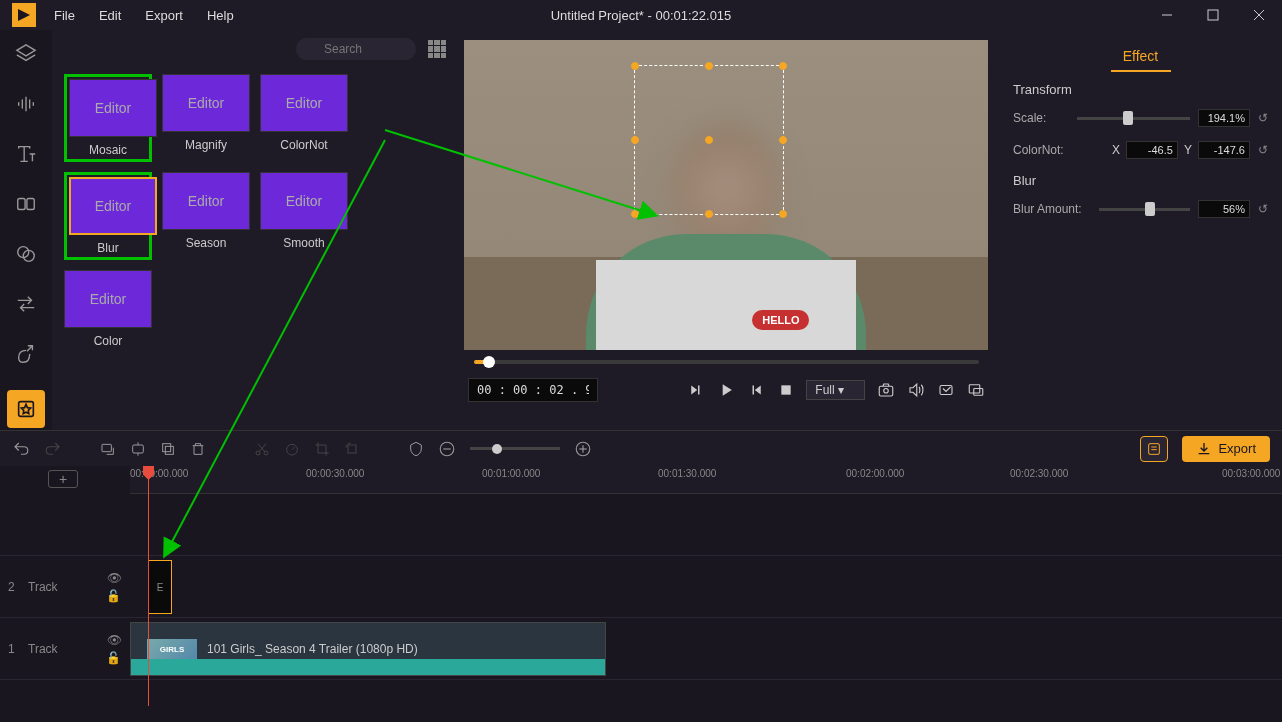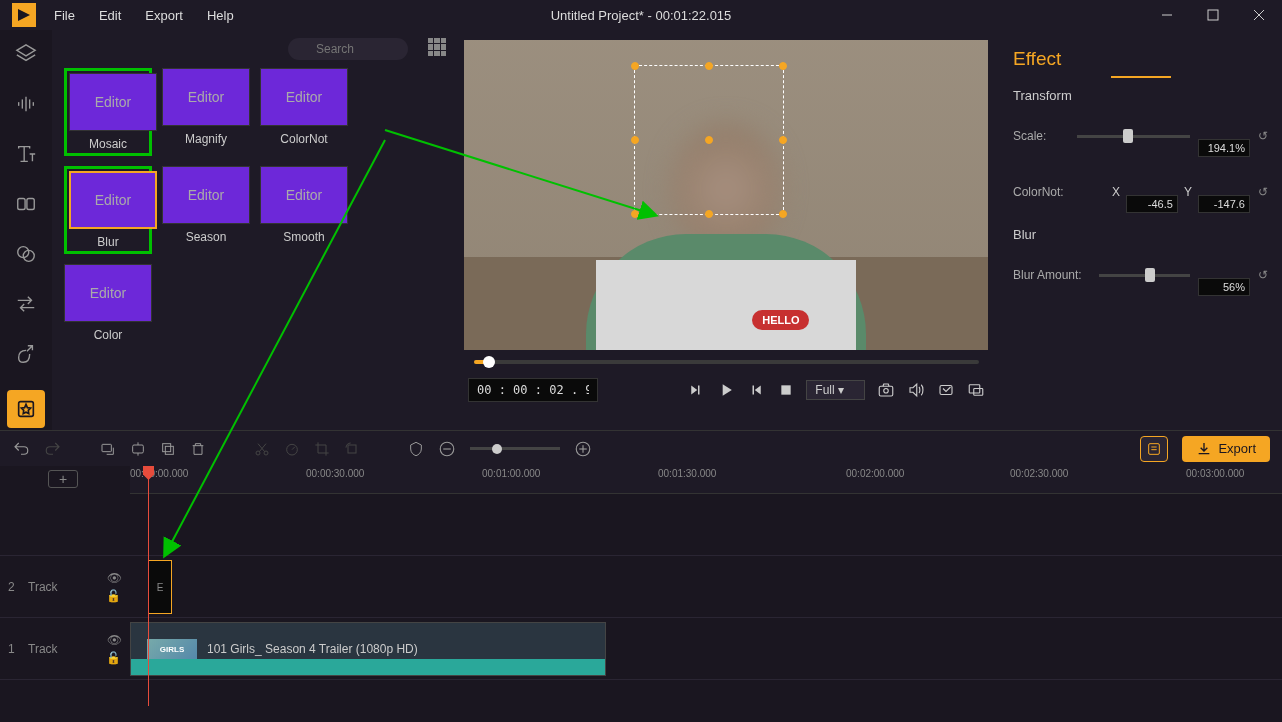--- a/index.html
+++ b/index.html
@@ -15,21 +15,21 @@
 .window-controls { position: absolute; right: 0; display: flex; }
 .window-btn { width: 46px; height: 30px; display: flex; align-items: center; justify-content: center; cursor: pointer; color: #ccc; }
 
 
 .sidebar { position: absolute; left: 0; top: 30px; width: 52px; background: #1a1620; height: 400px; display: flex; flex-direction: column; align-items: center; padding-top: 10px; gap: 22px; }
 .sidebar-icon { width: 28px; height: 28px; display: flex; align-items: center; justify-content: center; color: #999; cursor: pointer; }
 .sidebar-icon.active { background: #f5a623; color: #1a1620; border-radius: 4px; width: 38px; height: 38px; }
 
 
 .effects-panel { position: absolute; left: 52px; top: 30px; width: 402px; height: 400px; background: #1e1a26; padding: 8px; }
-.search-bar { display: flex; justify-content: flex-end; align-items: flex-start; gap: 20px; margin-bottom: 4px; }
+.search-bar { display: flex; justify-content: flex-end; align-items: center; gap: 12px; margin-bottom: 10px; }
 .search-input { background: #2a2533; border: none; border-radius: 12px; padding: 4px 12px 4px 28px; color: #888; font-size: 12px; width: 120px; position: relative; }
 .search-wrap { position: relative; }
 .search-wrap::before { content: ''; position: absolute; left: 8px; top: 50%; transform: translateY(-50%); width: 12px; height: 12px; border: 1.5px solid #888; border-radius: 50%; }
 .grid-icon { width: 18px; height: 18px; display: grid; grid-template: repeat(3,1fr)/repeat(3,1fr); gap: 1px; cursor: pointer; }
 .grid-icon span { background: #888; }
 
 .effects-grid { display: flex; flex-wrap: wrap; gap: 10px; padding: 4px; }
 .effect-item { width: 88px; text-align: center; }
 .effect-thumb { width: 88px; height: 58px; background: #6d28d9; border: 1px solid #333; display: flex; align-items: center; justify-content: center; color: #aaa; font-size: 14px; margin-bottom: 6px; }
 .effect-label { font-size: 12px; color: #ccc; }
@@ -60,28 +60,28 @@
 .playback-thumb { position: absolute; left: 3%; top: 50%; transform: translate(-50%,-50%); width: 12px; height: 12px; background: #fff; border-radius: 50%; }
 
 .controls-row { display: flex; align-items: center; gap: 12px; padding: 4px 14px; }
 .timecode-input { background: #0a0a0a; border: 1px solid #333; color: #ddd; padding: 4px 8px; font-size: 12px; font-family: monospace; width: 130px; }
 .controls-row .spacer { flex: 1; }
 .ctrl-btn { color: #ccc; cursor: pointer; display: flex; align-items: center; }
 .fit-select { background: #2a2533; border: 1px solid #444; color: #ccc; padding: 2px 20px 2px 8px; font-size: 12px; position: relative; }
 
 
 .props-panel { position: absolute; right: 0; top: 30px; width: 283px; height: 400px; background: #1e1a26; padding: 10px 14px; }
-.props-tab { color: #f5a623; font-size: 19px; padding: 8px 0; position: relative; }
+.props-tab { text-align: center; color: #f5a623; font-size: 14px; padding: 8px 0; position: relative; }
 .props-tab::after { content: ''; position: absolute; bottom: 0; left: 50%; transform: translateX(-50%); width: 60px; height: 2px; background: #f5a623; }
 .prop-section-title { font-size: 13px; color: #ccc; margin: 10px 0 12px; }
 .prop-row { display: flex; align-items: center; gap: 8px; margin-bottom: 14px; font-size: 12px; }
 .prop-label { width: 56px; color: #aaa; }
 .prop-slider { flex: 1; height: 3px; background: #444; position: relative; }
 .prop-slider-thumb { position: absolute; top: 50%; transform: translate(-50%,-50%); width: 10px; height: 14px; background: #ccc; border-radius: 2px; }
-.prop-value { background: #0a0a0a; border: 1px solid #333; color: #ddd; width: 52px; padding: 2px 4px; font-size: 11px; text-align: right; margin-top: 24px; }
+.prop-value { background: #0a0a0a; border: 1px solid #333; color: #ddd; width: 52px; padding: 2px 4px; font-size: 11px; text-align: right; }
 .prop-reset { color: #888; cursor: pointer; }
 .prop-xy { display: flex; gap: 6px; align-items: center; }
 
 
 .timeline-toolbar { position: absolute; left: 0; top: 430px; width: 100%; height: 36px; background: #1e1a26; border-top: 1px solid #333; display: flex; align-items: center; padding: 0 12px; gap: 14px; }
 .tb-btn { color: #999; cursor: pointer; display: flex; align-items: center; }
 .tb-btn.disabled { color: #444; }
 .tb-slider { width: 90px; height: 3px; background: #444; position: relative; }
 .tb-slider-thumb { position: absolute; left: 30%; top: 50%; transform: translate(-50%,-50%); width: 10px; height: 10px; background: #ccc; border-radius: 50%; }
 .tb-spacer { flex: 1; }
@@ -469,21 +469,21 @@
 
 <div class="timeline">
   <div class="add-track-btn">+</div>
   <div class="ruler">
     <div class="ruler-mark" style="left:0px">00:00:00.000</div>
     <div class="ruler-mark" style="left:176px">00:00:30.000</div>
     <div class="ruler-mark" style="left:352px">00:01:00.000</div>
     <div class="ruler-mark" style="left:528px">00:01:30.000</div>
     <div class="ruler-mark" style="left:716px">00:02:00.000</div>
     <div class="ruler-mark" style="left:880px">00:02:30.000</div>
-    <div class="ruler-mark" style="left:1056px">00:03:00.000</div>
+    <div class="ruler-mark" style="left:1092px">00:03:00.000</div>
   </div>
   <div class="playhead"></div>
   <div class="tracks-area">
     <div class="track-gap"></div>
     <div class="track">
       <div class="track-header">
         <span class="track-num">2</span>
         <span>Track</span>
         <div class="track-icons">
           <span>👁</span>

